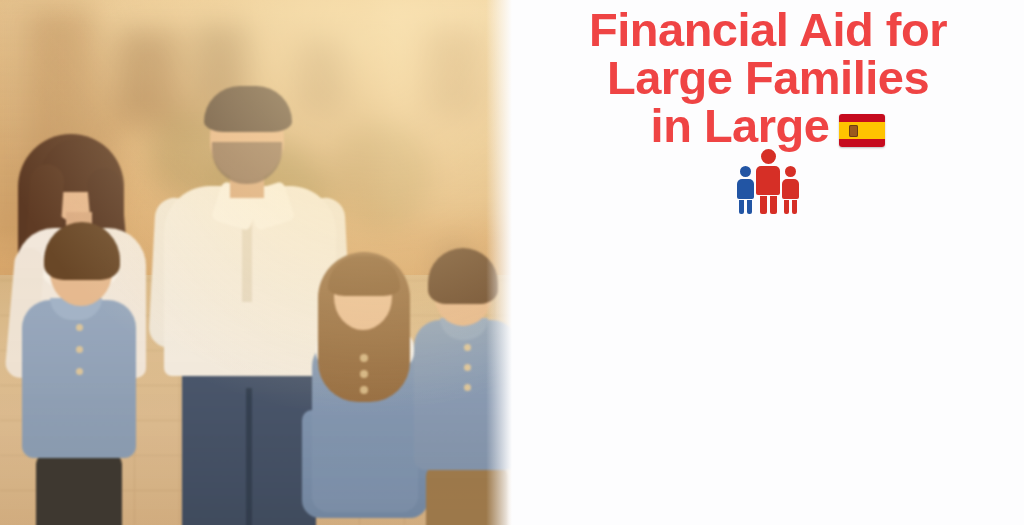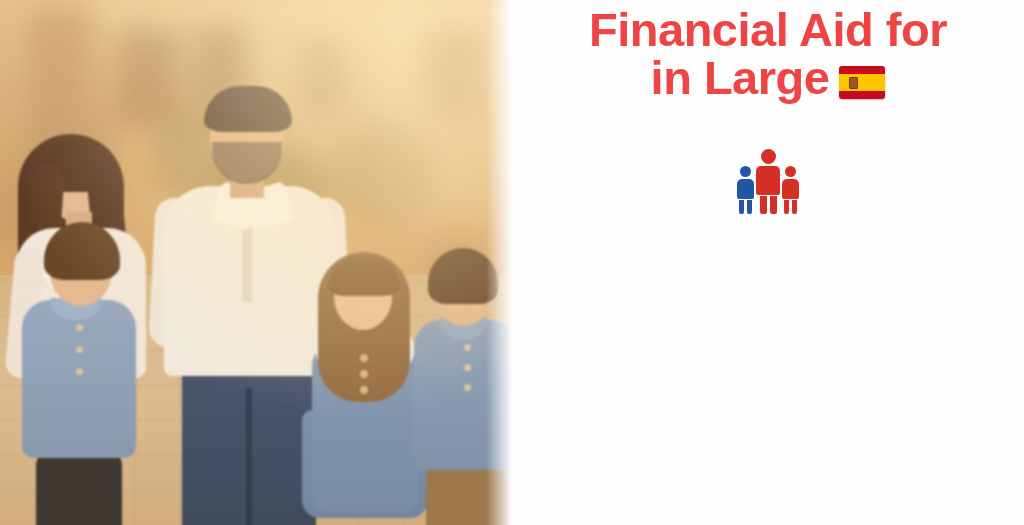--- a/index.html
+++ b/index.html
@@ -289,20 +289,21 @@
 
     <div class="warm-wash"></div>
     <div class="warm-glow"></div>
     <div class="photo-edge"></div>
   </div>
 
   <div class="content">
 
     <div class="headline">
       <span class="hl-line">Financial Aid for</span>
+      <span class="hl-line">Large Families</span>
       <span class="hl-line">
         <span>in Large</span><span class="flag"><span class="fs-red-top"></span><span class="fs-yellow"></span><span class="fs-red-bot"></span><span class="fs-arms"></span></span>
       </span>
     </div>
 
     <div class="family-icon">
       <div class="fi-person fi-child-blue">
         <div class="fi-head"></div>
           <div class="fi-body"></div>
         <div class="fi-legs">

